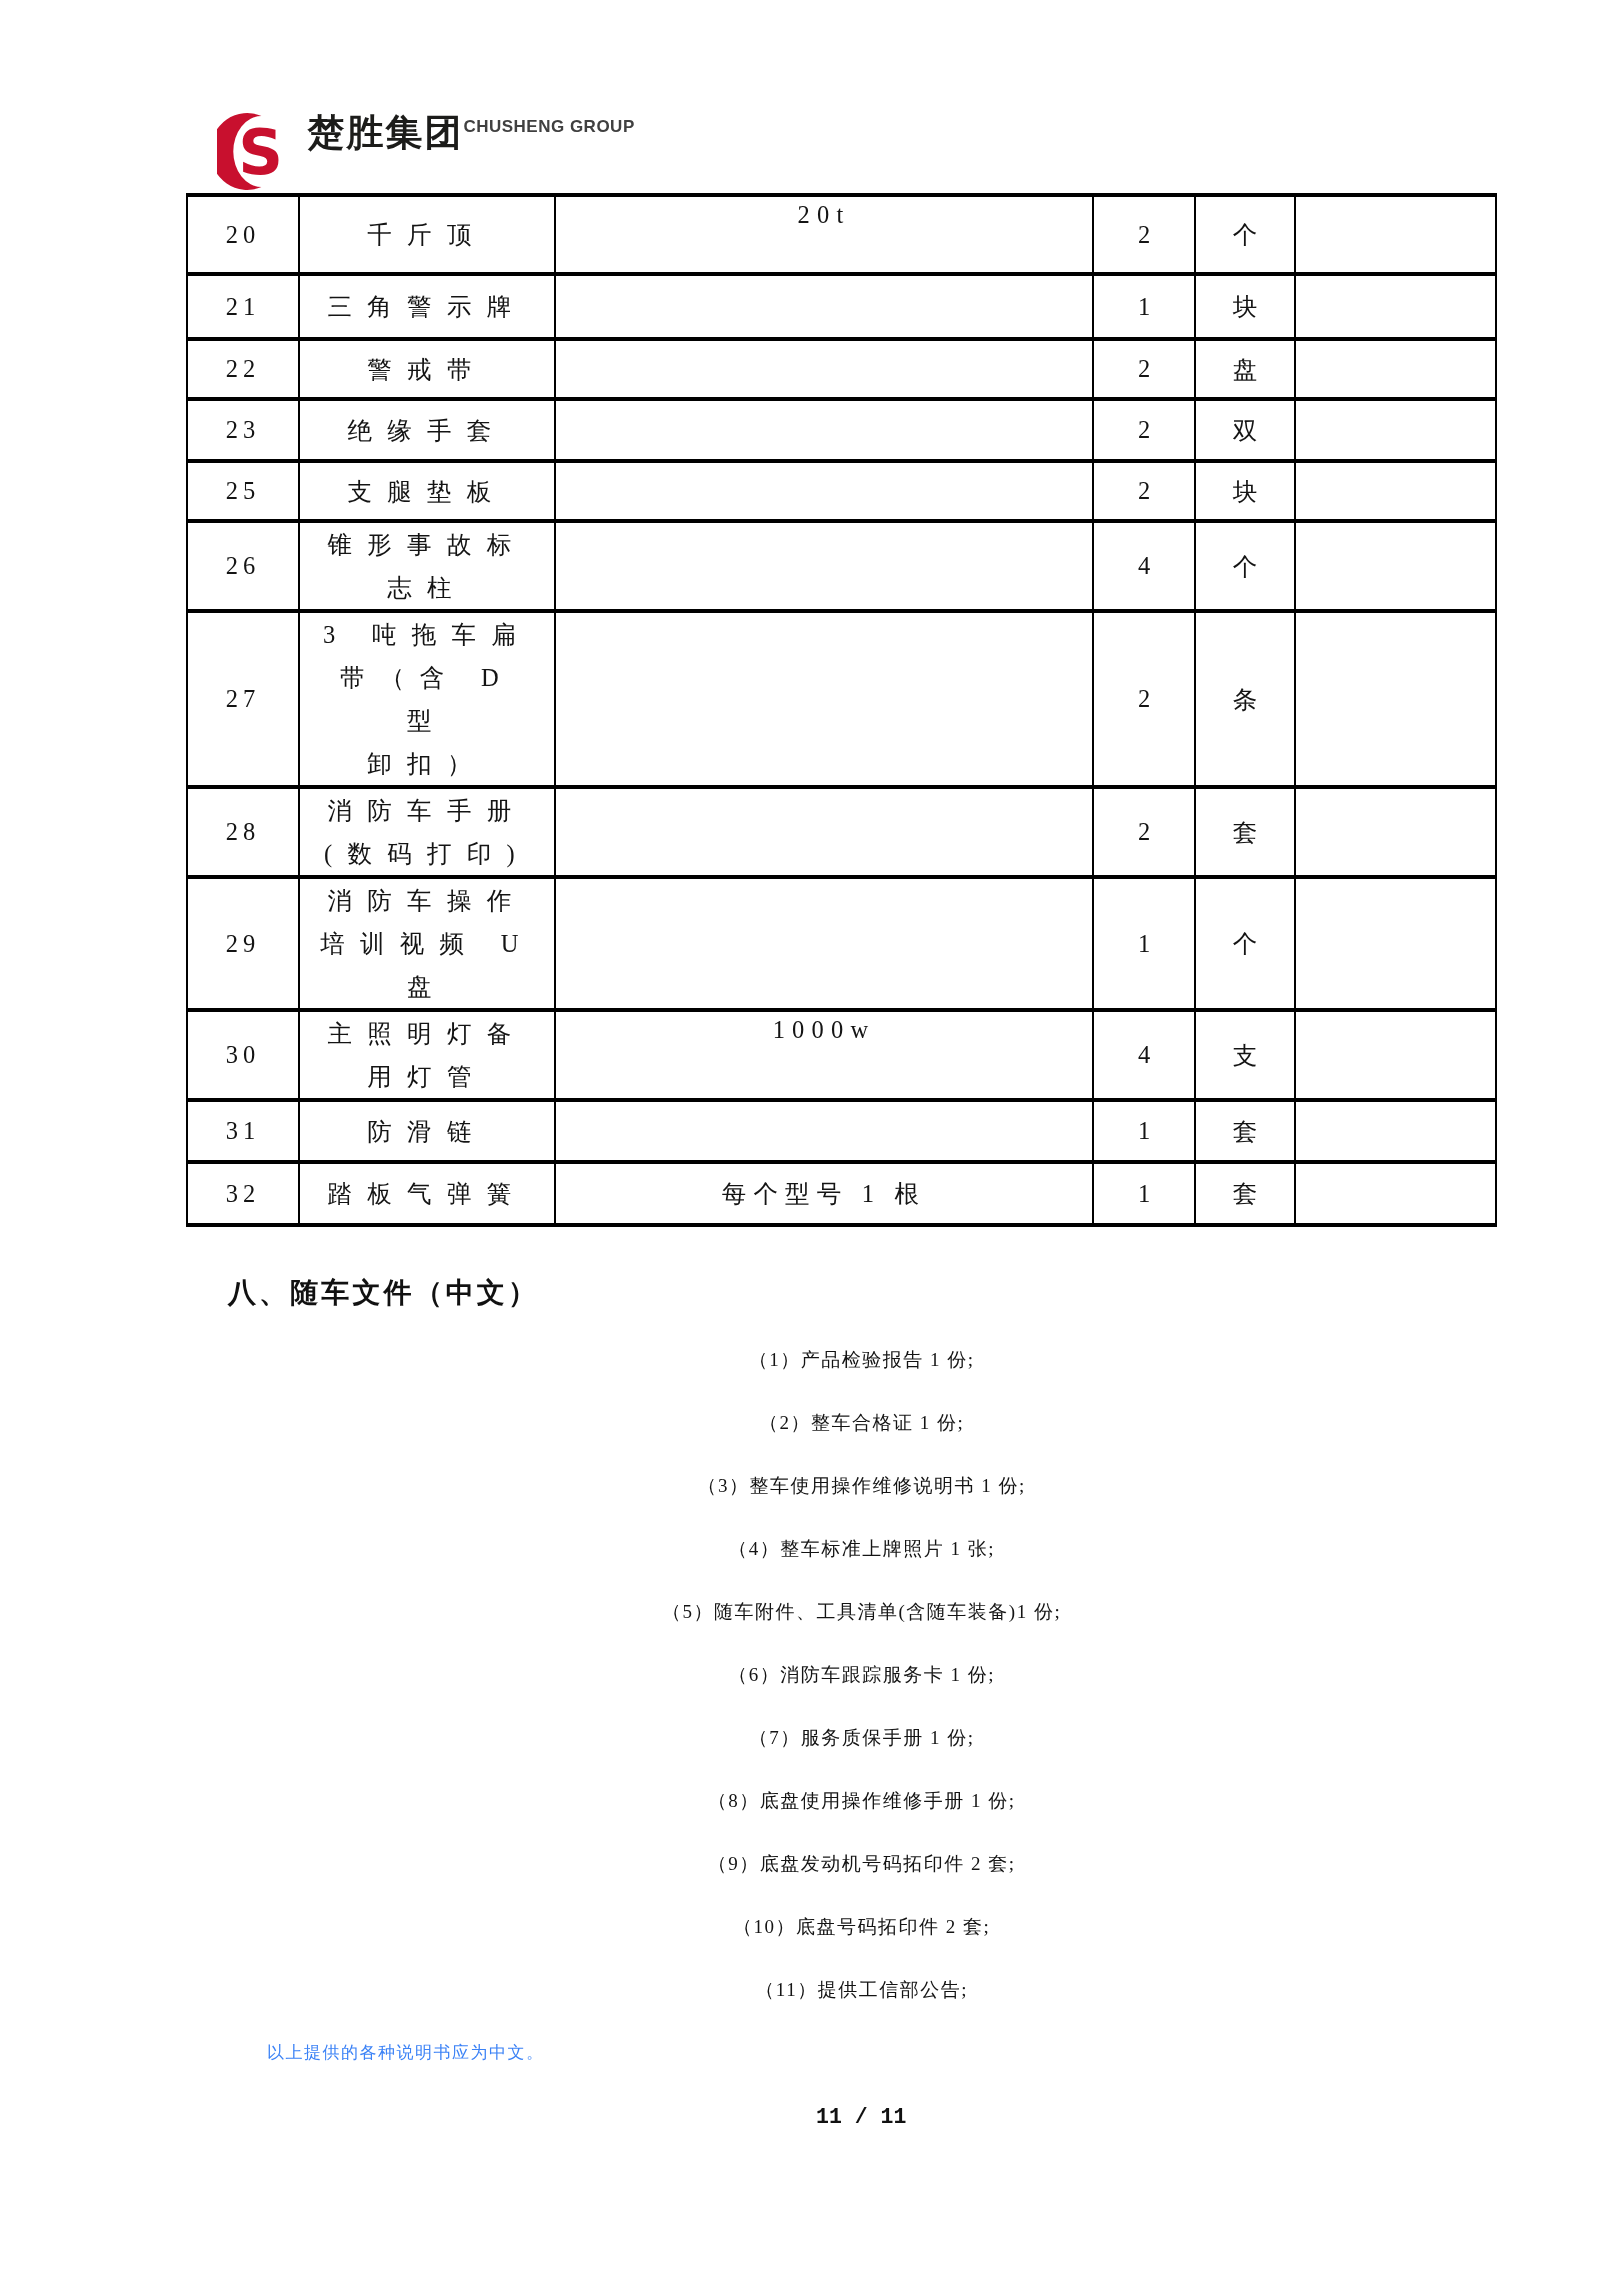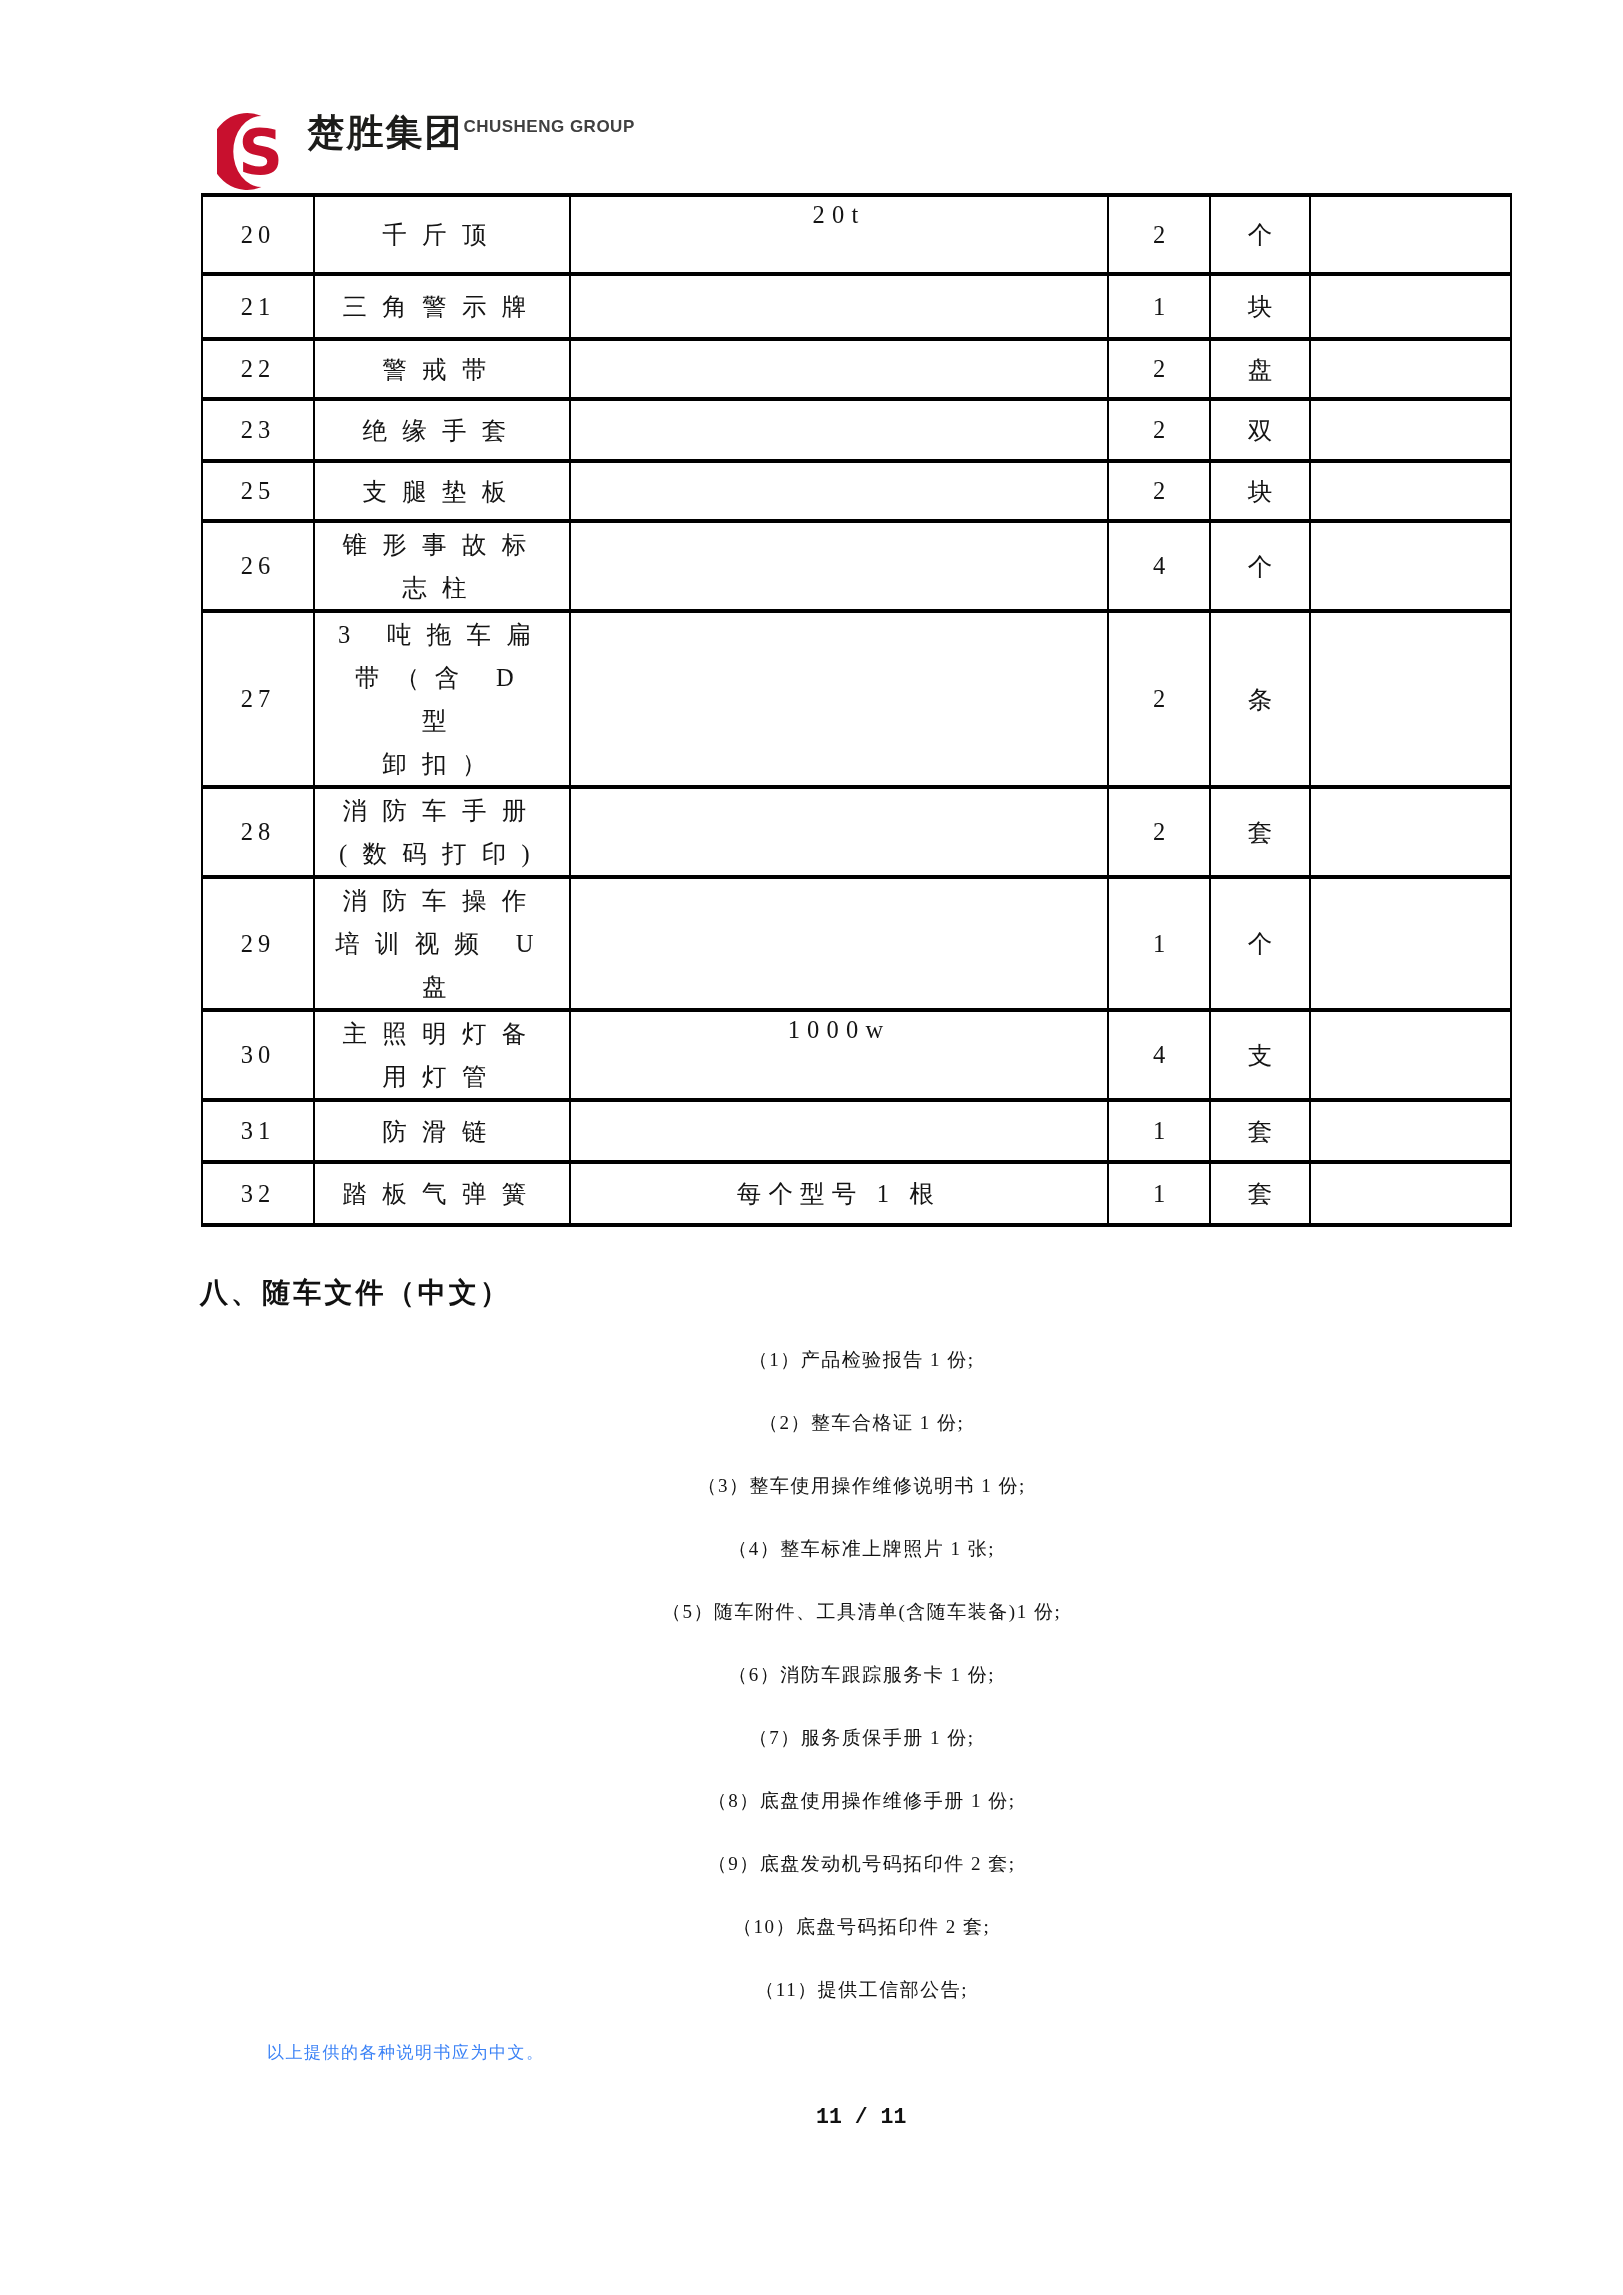--- a/index.html
+++ b/index.html
@@ -14,36 +14,36 @@
   .logo-cn{
     font-family:"Liberation Sans","DejaVu Sans",sans-serif;
     font-size:37px;font-weight:bold;letter-spacing:2px;color:#1c1c1a;line-height:39px;
   }
   .logo-en{
     font-family:"Liberation Sans","DejaVu Sans",sans-serif;
     font-size:17px;font-weight:bold;letter-spacing:0.5px;color:#404040;margin-top:4.1px;
   }
   
   .equip-table{
-    position:absolute;left:201px;top:193px;
+    position:absolute;left:186px;top:193px;
     border-collapse:collapse;table-layout:fixed;width:1309px;
   }
   .equip-table td{
     border:2px solid #000;border-top-width:4.1px;border-bottom-width:4.1px;
     text-align:center;vertical-align:middle;font-size:24.5px;color:#141414;
     padding:0;overflow:hidden;
   }
   td.c-no{letter-spacing:5.1px;}
   td.c-name{letter-spacing:15.3px;white-space:pre-line;line-height:43px;padding:0 10.2px;}
   td.c-spec{letter-spacing:7.2px;}
   td.c-spec.top{vertical-align:top;line-height:29px;padding-top:3.1px;}
   
   .section{position:absolute;left:200px;top:1274px;width:1309px;}
   .section-heading{
-    font-size:28px;font-weight:bold;letter-spacing:3.1px;color:#111;line-height:37px;
+    font-size:28px;font-weight:bold;letter-spacing:3.1px;color:#111;line-height:37px;margin-left:28px;
   }
   .doc-list{margin-top:17.4px;}
   .doc-item{
     height:63px;line-height:63px;font-size:19px;letter-spacing:1.5px;
     padding-left:14.3px;white-space:nowrap;color:#141414;text-align:center;
   }
   .doc-note{
     height:63px;line-height:63px;font-size:17px;letter-spacing:1.5px;
     padding-left:67px;white-space:nowrap;color:#3b82f6;
   }

